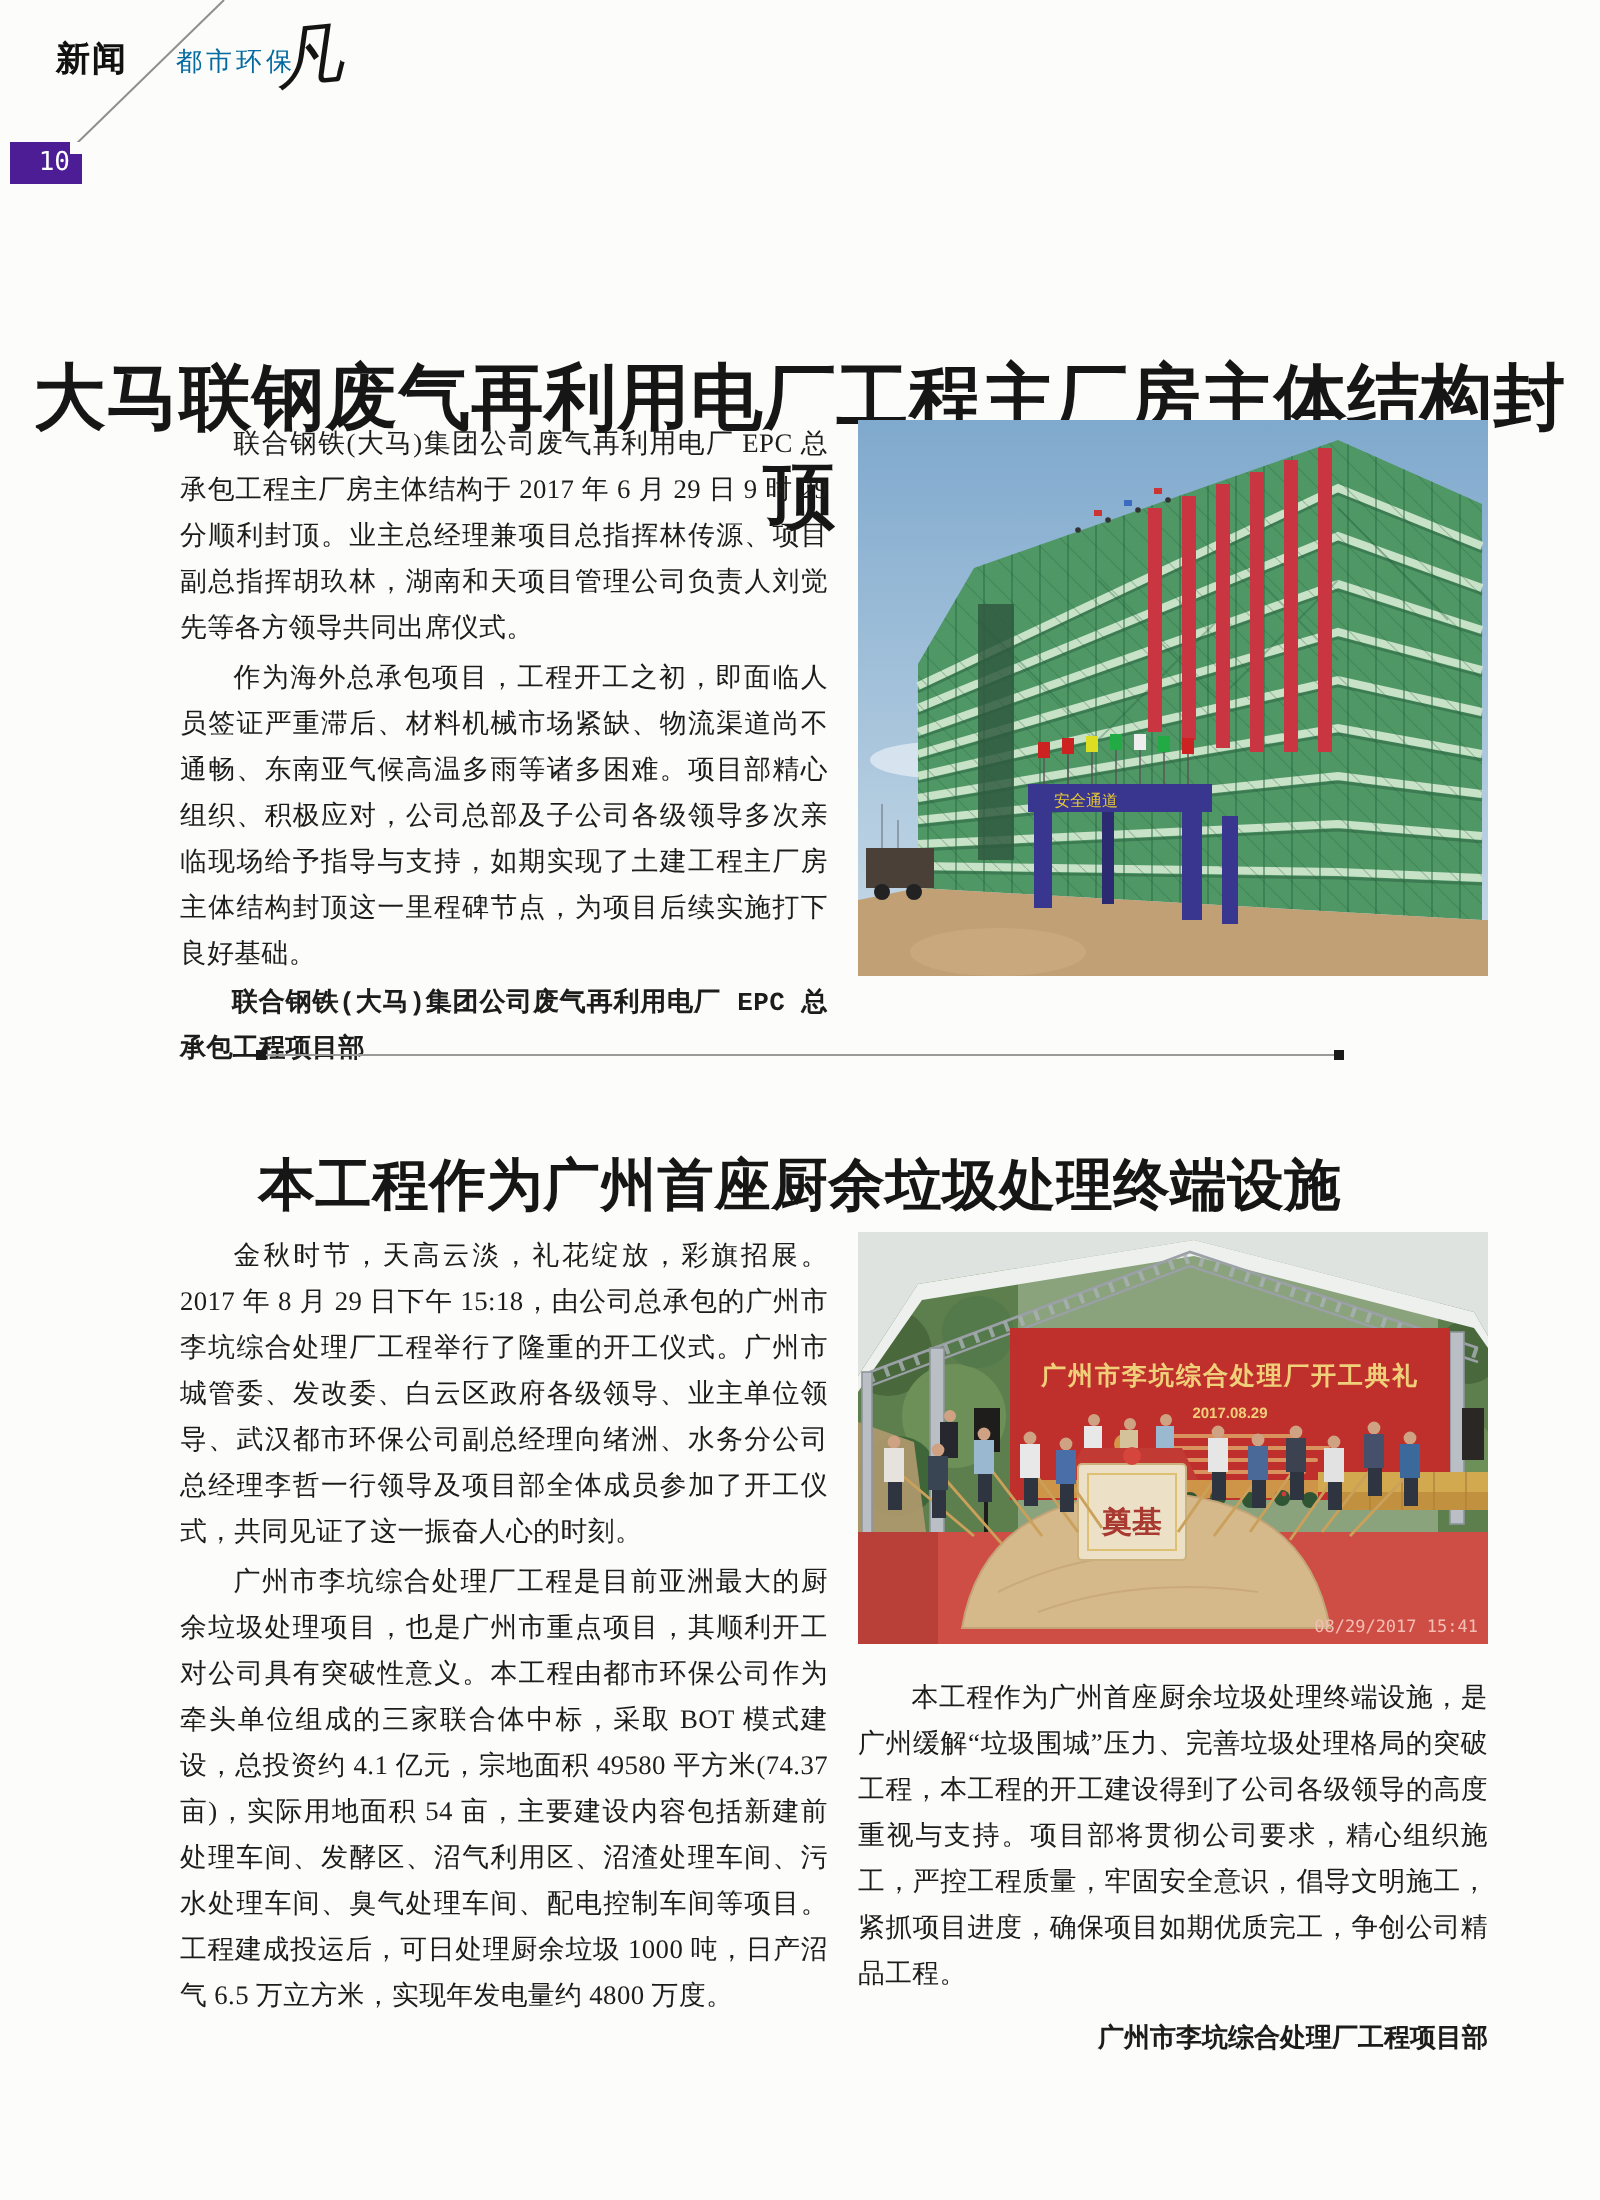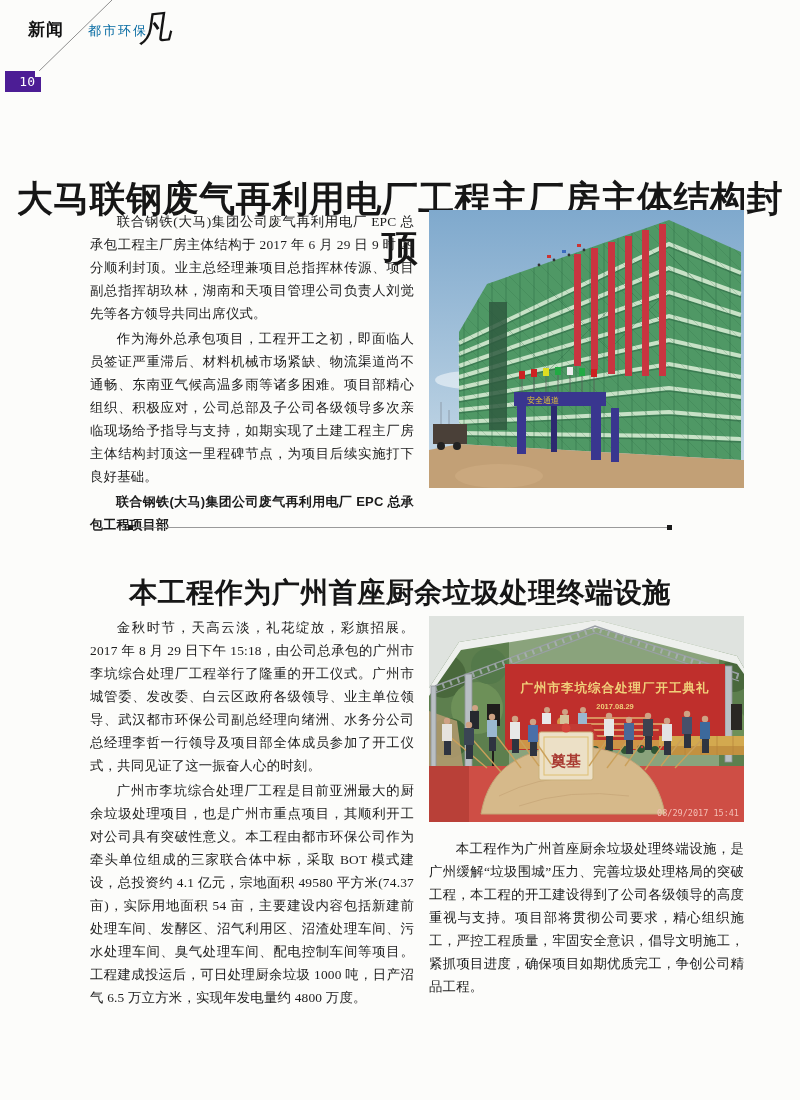--- a/index.html
+++ b/index.html
@@ -62,21 +62,21 @@
     text-indent:2em;
     text-align:justify;
     font-size:13.4px;
     line-height:23px;
     letter-spacing:0.2px;
   }
   .byline{
     font-family:"Liberation Sans","DejaVu Sans",sans-serif;
     font-weight:700;font-size:13px;line-height:23px;
   }
-  .byline-1{text-indent:2em;text-align:justify;margin-top:1px;}
+  .byline-1{text-indent:2em;text-align:justify;margin-top:1px;font-family:Liberation Mono, monospace;}
   .byline-2{text-align:right;margin-top:9px;}
   .photo-frame{display:block;}
   .a2-right-para{margin-top:15px;}
 
   
   .divider{
     top:527px;left:130px;width:540px;height:0;
     border-top:1px solid #9a9a9a;
   }
   .divider::before,.divider::after{
@@ -361,14 +361,15 @@
             <rect x="255" y="118" width="7" height="14" fill="#2e3440"></rect>
           <circle cx="276" cy="103" r="3.2" fill="#cfa284"></circle>
             <rect x="271" y="106" width="10" height="17" fill="#3c699c"></rect>
             <rect x="273" y="123" width="7" height="14" fill="#2e3440"></rect>
         </g>
       </g>
       <rect x="302" y="88" width="11" height="26" fill="#2a2724"></rect>
       <text class="ts" x="310" y="200" text-anchor="end" font-size="8.5" fill="#f4beb4">08/29/2017 15:41</text>
     </svg>
     <p class="para a2-right-para">本工程作为广州首座厨余垃圾处理终端设施，是广州缓解“垃圾围城”压力、完善垃圾处理格局的突破工程，本工程的开工建设得到了公司各级领导的高度重视与支持。项目部将贯彻公司要求，精心组织施工，严控工程质量，牢固安全意识，倡导文明施工，紧抓项目进度，确保项目如期优质完工，争创公司精品工程。</p>
+    <p class="byline byline-2">广州市李坑综合处理厂工程项目部</p>
   </div>
 </div>
 
 </body></html>

